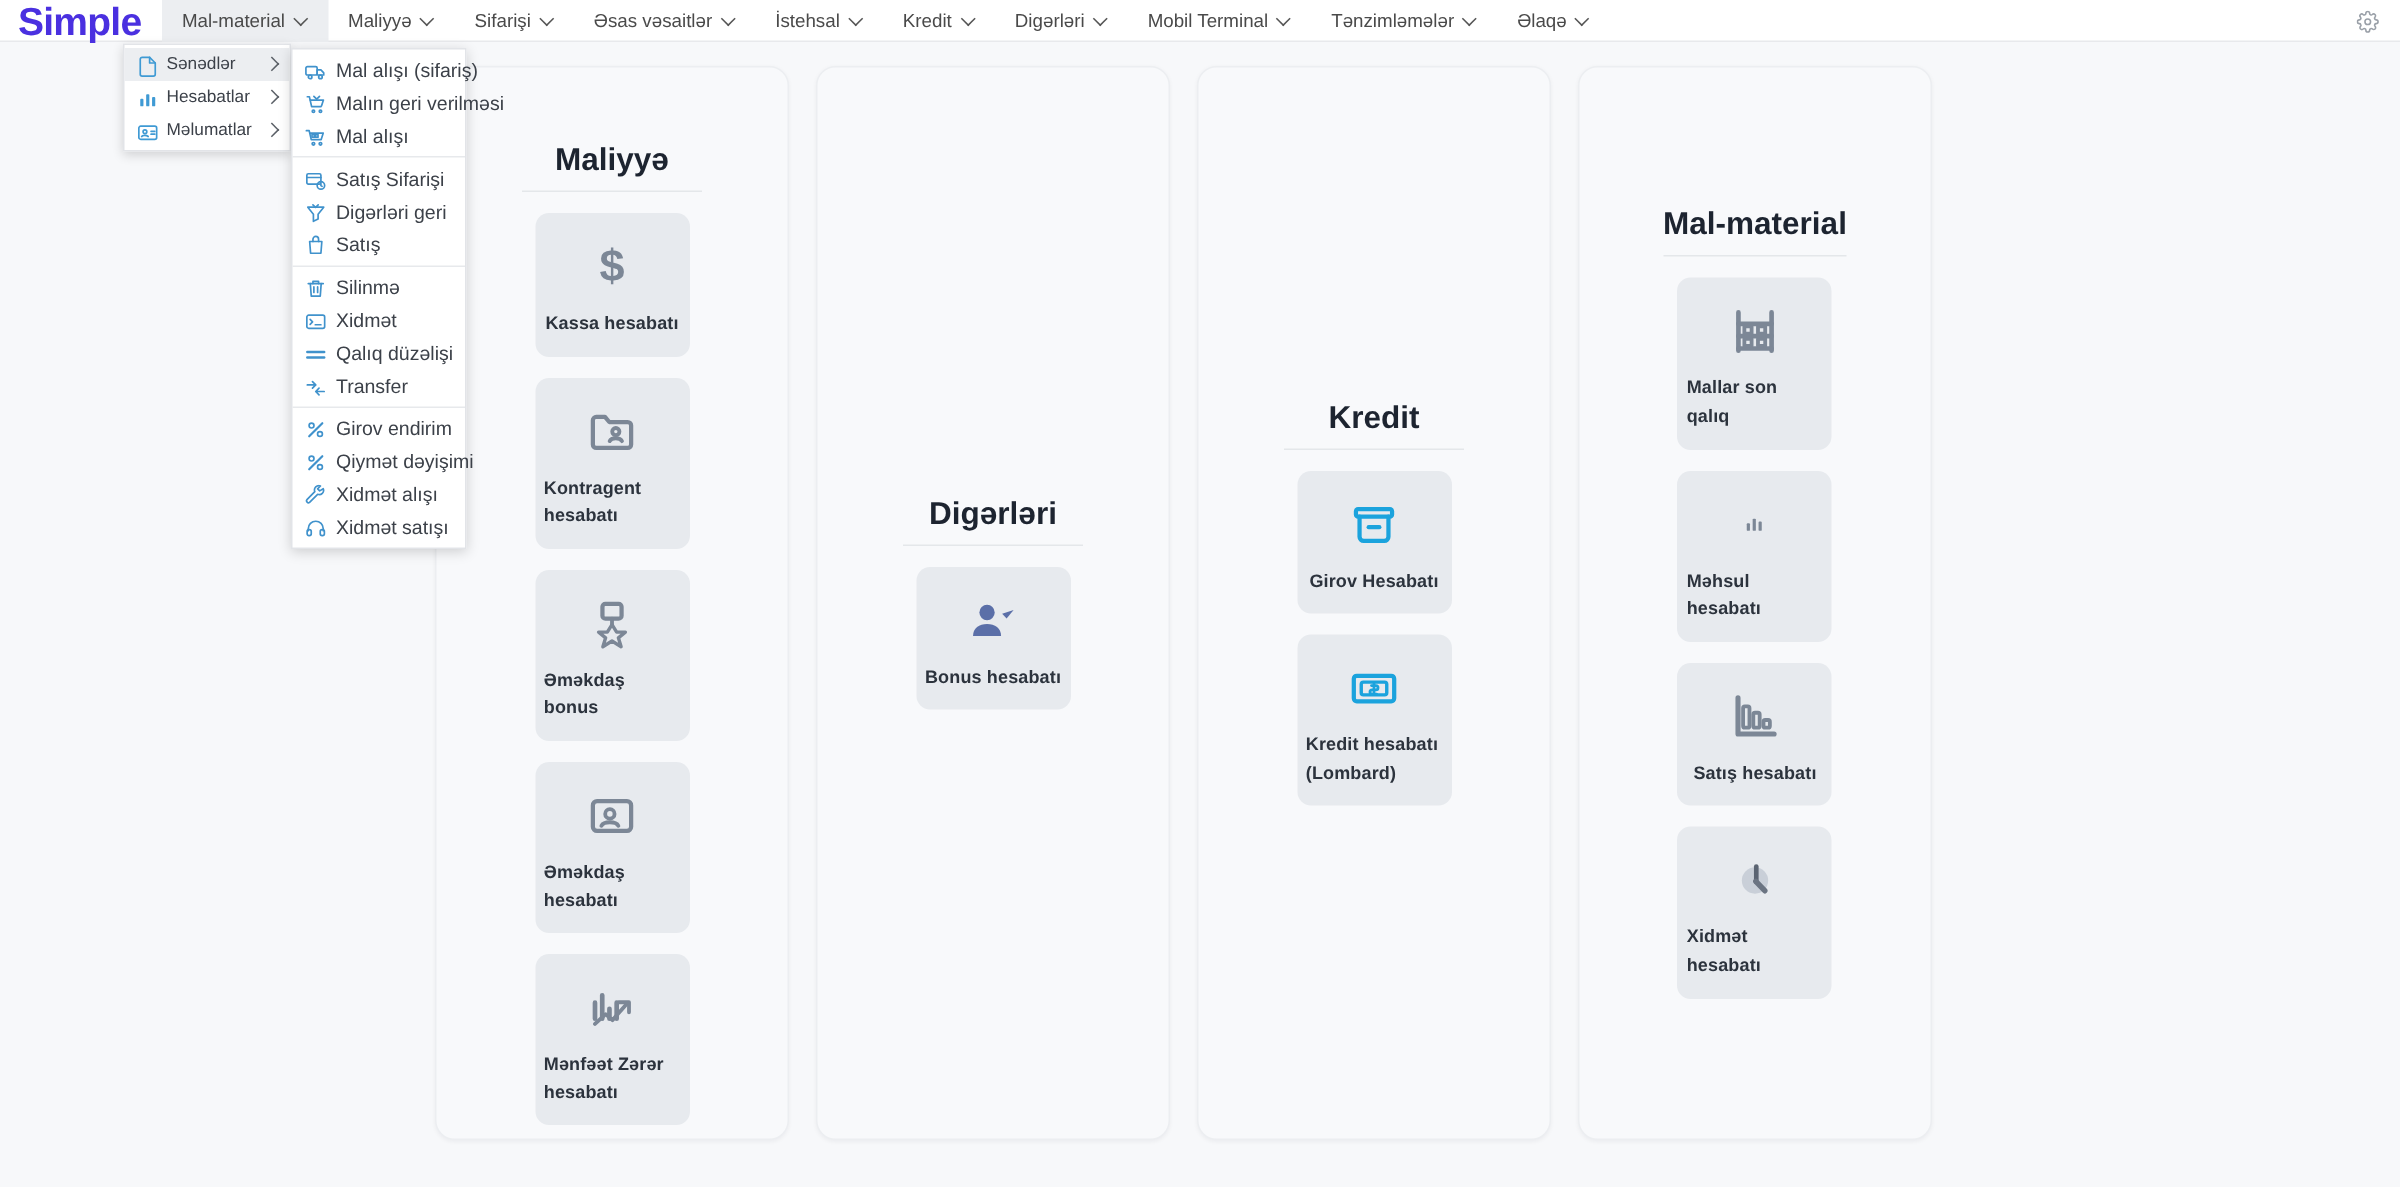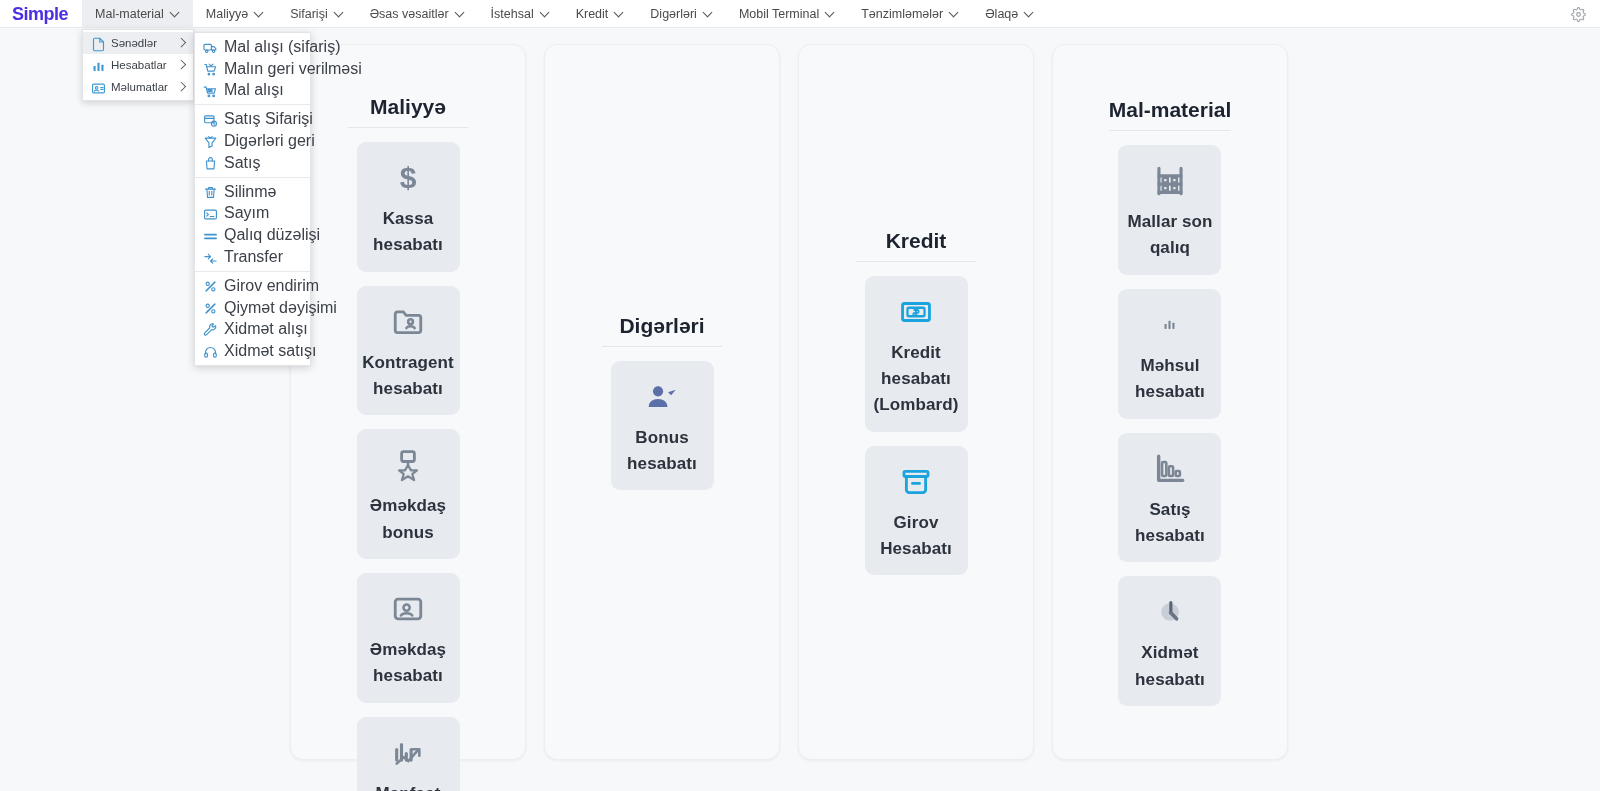--- a/index.html
+++ b/index.html
@@ -16,21 +16,21 @@
     position: relative;
     height: 28px;
     background: #ffffff;
     border-bottom: 1px solid #e8e9ec;
     display: flex;
     align-items: center;
     padding-left: 6px;
     z-index: 40;
   }
   .brand {
-    font-size: 18px;
+    font-size: 26px;
     font-weight: 700;
     color: #4a30e0;
     letter-spacing: -0.5px;
     padding: 0 14px 0 6px;
     line-height: 28px;
     white-space: nowrap;
     user-select: none;
   }
   .nav-items { display: flex; align-items: center; height: 28px; }
   .nav-item {
@@ -104,21 +104,21 @@
     background: #ffffff;
     border: 1px solid #e2e4e8;
     box-shadow: 0 2px 8px rgba(0,0,0,.17);
     z-index: 61;
     padding: 3px 0;
   }
   .m2-item {
     display: flex; align-items: center;
     height: 21.8px;
     padding: 0 6px 0 8px;
-    font-size: 16px;
+    font-size: 13px;
     color: #3c4149;
     gap: 8px;
     cursor: default;
     white-space: nowrap;
   }
   .m2-sep { height: 1px; background: #e7e9ec; margin: 3px 0; }
   .mi { width: 13px; height: 13px; flex: 0 0 13px; display: block; }
 
   
   .main {
@@ -164,24 +164,23 @@
     padding: 16px 6px 13px;
     cursor: pointer;
     min-height: 92px;
   }
   .tile-icon {
     height: 40px;
     display: flex; align-items: center; justify-content: center;
     margin-bottom: 8px;
   }
   .tile-label {
-    font-size: 17px;
+    font-size: 12px;
     font-weight: 600;
     color: #2c333d;
-    text-align: center;
     line-height: 1.55;
     letter-spacing: .1px;
   }
   .dollar { font-size: 30px; font-weight: 700; color: #7c8796; line-height: 1; }
 </style>
 </head>
 <body>
 
 <div class="topbar">
   <div class="brand">
@@ -330,21 +329,21 @@
           <path d="M10 10v6M14 10v6"></path>
         </svg></span>
       <span>Silinmə</span>
     </div>
     <div class="m2-item">
       <span class="mi"><svg width="15" height="15" viewBox="0 0 24 24" fill="none" stroke="#4092cc" stroke-width="1.8" stroke-linecap="round" stroke-linejoin="round">
           <rect x="2.5" y="5" width="19" height="14" rx="2"></rect>
           <path d="M6 9.5l2.6 2.6L6 14.7"></path>
           <path d="M11.5 15.2h6"></path>
         </svg></span>
-      <span>Sayım</span>
+      <span>Xidmət</span>
     </div>
     <div class="m2-item">
       <span class="mi"><svg width="15" height="15" viewBox="0 0 24 24" fill="none" stroke="#4092cc" stroke-width="1.8" stroke-linecap="round" stroke-linejoin="round">
           <path d="M3 9h18" stroke-width="2.6"></path>
           <path d="M3 15h18" stroke-width="2.6"></path>
         </svg></span>
       <span>Qalıq düzəlişi</span>
     </div>
     <div class="m2-item">
       <span class="mi"><svg width="15" height="15" viewBox="0 0 24 24" fill="none" stroke="#4092cc" stroke-width="1.8" stroke-linecap="round" stroke-linejoin="round">
@@ -457,36 +456,36 @@
         </div>
       </div>
     </div>
     <div class="col">
       <div style="display: flex; flex-direction: column; align-items: center;">
         <div class="col-title">Kredit</div>
         <div class="tiles">
           <div class="tile">
             <div class="tile-icon">
               <svg width="34" height="34" viewBox="0 0 24 24" fill="none" stroke="#1ba3dd" stroke-width="1.8" stroke-linecap="round" stroke-linejoin="round">
+                <rect x="3.5" y="4.5" width="17" height="3.6" rx="1" stroke-width="2"></rect>
+                <path d="M5.2 8.1v9.4a2 2 0 0 0 2 2h9.6a2 2 0 0 0 2-2V8.1" stroke-width="2"></path>
+                <path d="M9.5 13h5" stroke-width="2"></path>
+              </svg>
+            </div>
+            <div class="tile-label">Girov Hesabatı</div>
+          </div>
+          <div class="tile">
+            <div class="tile-icon">
+              <svg width="34" height="34" viewBox="0 0 24 24" fill="none" stroke="#1ba3dd" stroke-width="1.8" stroke-linecap="round" stroke-linejoin="round">
                 <rect x="2.5" y="6" width="19" height="12" rx="1.4" stroke-width="2"></rect>
                 <rect x="6" y="9" width="12" height="6" rx="1" stroke-width="1.6"></rect>
                 <path d="M12 9.6v4.8M10.8 10.6h2.1a1 1 0 0 1 0 2h-1.8a1 1 0 0 0 0 2h2.1" stroke-width="1.3"></path>
               </svg>
             </div>
             <div class="tile-label">Kredit hesabatı (Lombard)</div>
-          </div>
-          <div class="tile">
-            <div class="tile-icon">
-              <svg width="34" height="34" viewBox="0 0 24 24" fill="none" stroke="#1ba3dd" stroke-width="1.8" stroke-linecap="round" stroke-linejoin="round">
-                <rect x="3.5" y="4.5" width="17" height="3.6" rx="1" stroke-width="2"></rect>
-                <path d="M5.2 8.1v9.4a2 2 0 0 0 2 2h9.6a2 2 0 0 0 2-2V8.1" stroke-width="2"></path>
-                <path d="M9.5 13h5" stroke-width="2"></path>
-              </svg>
-            </div>
-            <div class="tile-label">Girov Hesabatı</div>
           </div>
         </div>
       </div>
     </div>
     <div class="col">
       <div style="display: flex; flex-direction: column; align-items: center;">
         <div class="col-title">Mal-material</div>
         <div class="tiles">
           <div class="tile">
             <div class="tile-icon">

